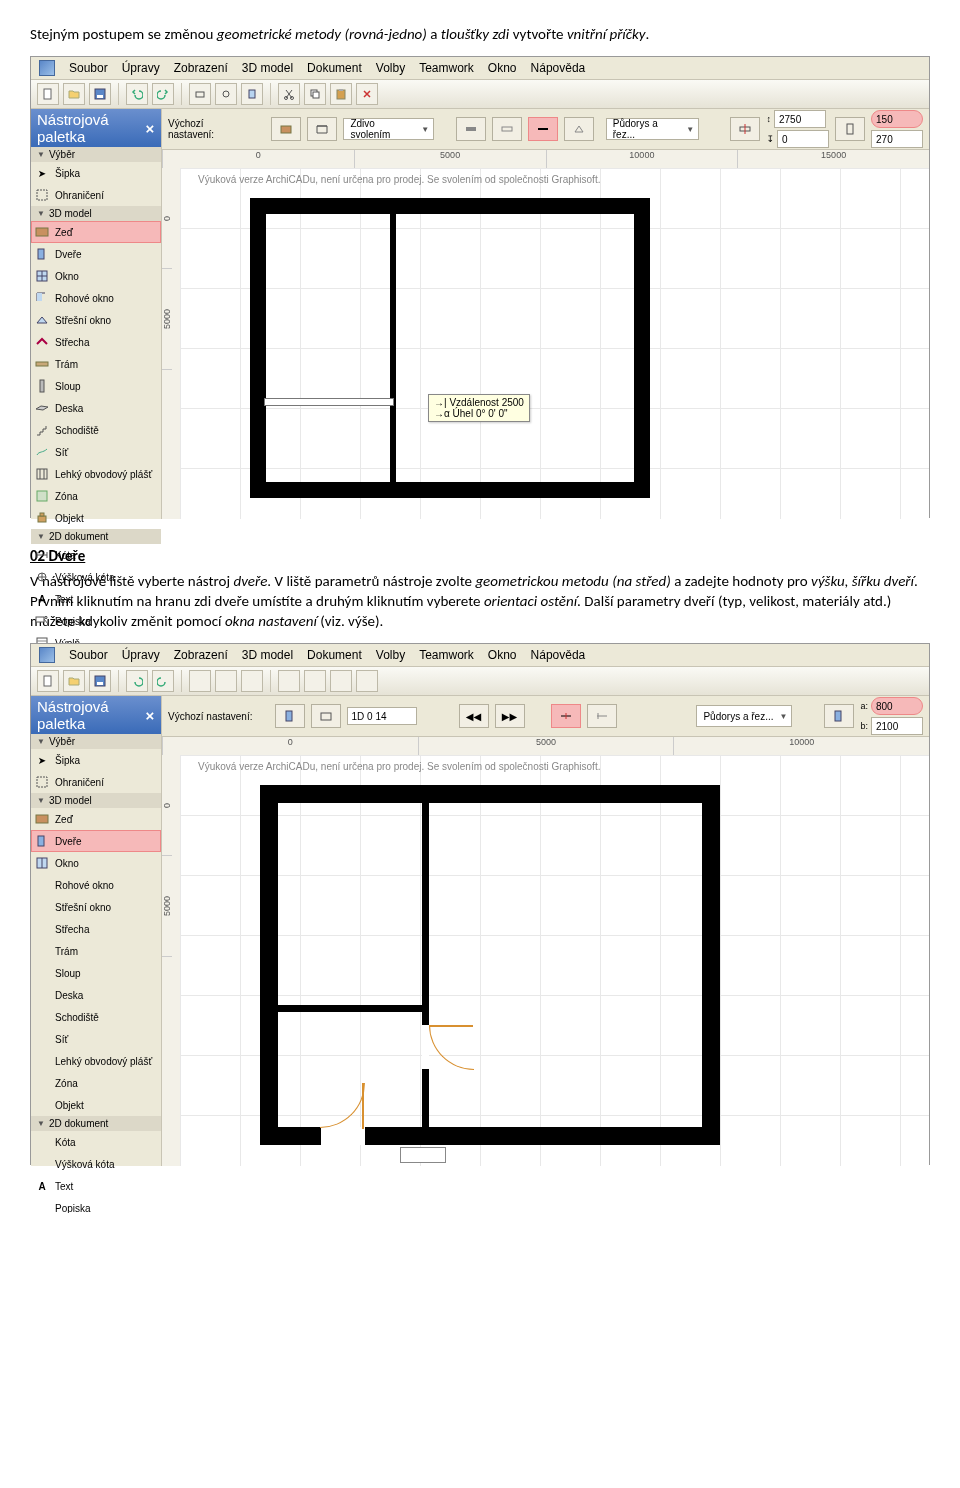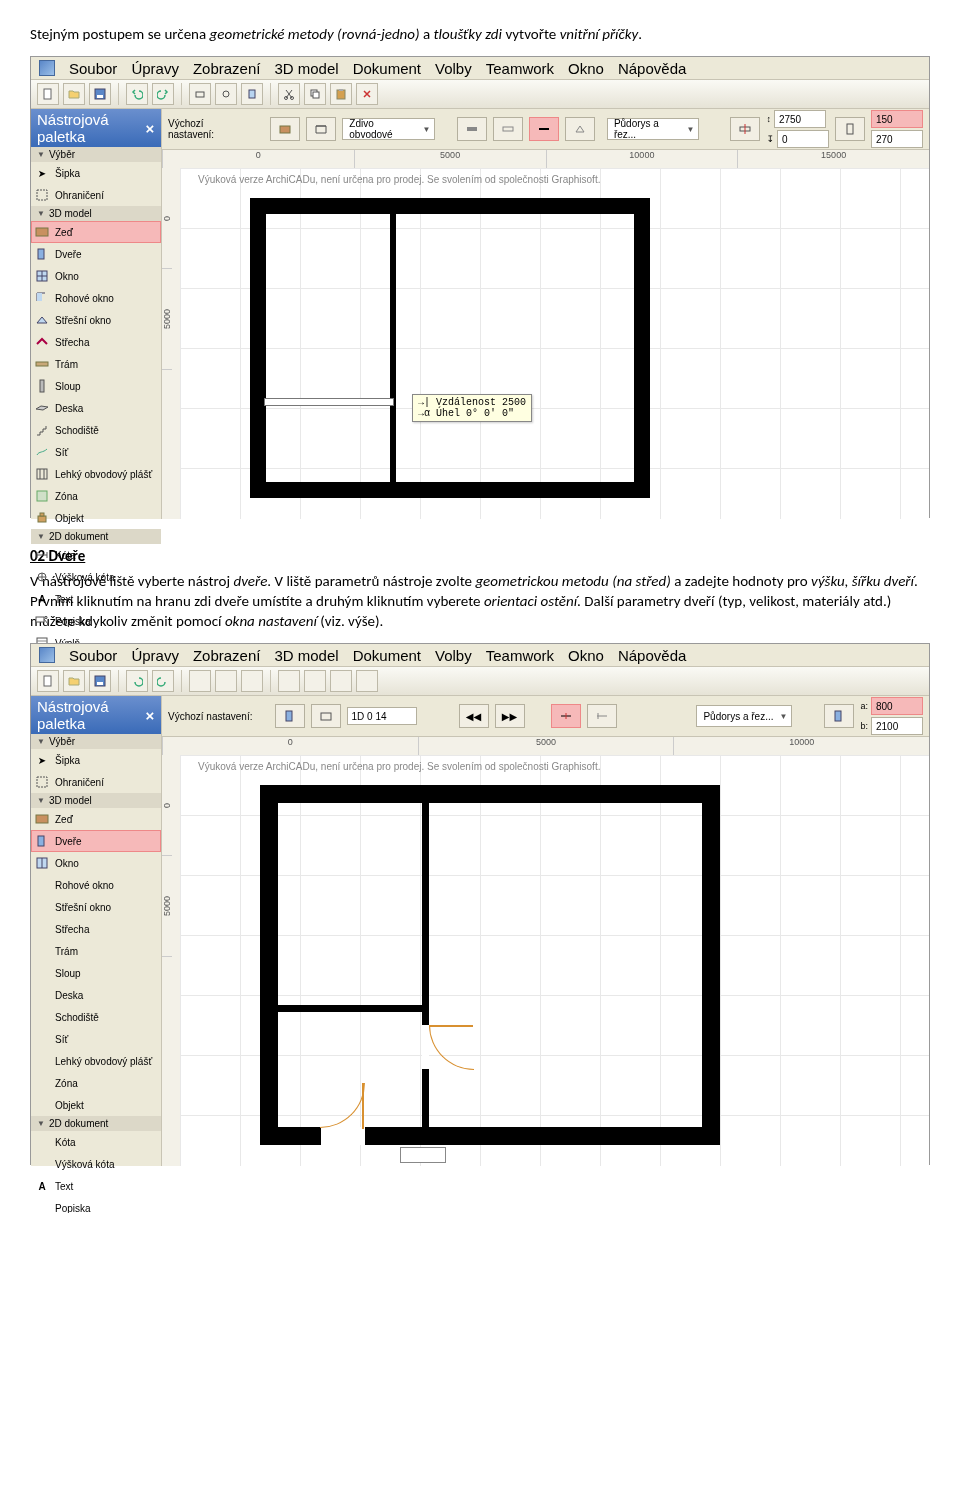--- a/index.html
+++ b/index.html
@@ -31,21 +31,21 @@
     gap: 14px;
     height: 22px;
     padding: 0 8px;
     border-bottom: 1px solid #c8c4b4;
   }
   .menubar .appicon {
     width: 14px; height: 14px;
     background: linear-gradient(135deg,#5a87c8,#9cc0e8);
     border: 1px solid #44689c;
   }
-  .menubar span { font-size: 15px; }
+  .menubar span { font-size: 12px; }
   
   .toolbar {
     height: 28px;
     background: linear-gradient(#fafaf5,#e6e3d6);
     border-bottom: 1px solid #c8c4b4;
     display: flex;
     align-items: center;
     gap: 4px;
     padding: 0 6px;
   }
@@ -132,21 +132,21 @@
   }
   .nfield {
     height: 16px;
     border: 1px solid #b4b09e;
     background: #fff;
     padding: 0 4px;
     display:flex;align-items:center;
     font-size:10px;
     min-width:42px;
   }
-  .nfield.pink { background:#f6b9b9; border-color:#e88; }
+  .nfield.pink { background:#f6b9b9; border-color:#e88;border-radius:9px; }
   .flex-spacer { flex:1; }
   
   .canvaswrap {
     flex: 1;
     background: #fff;
     position: relative;
     overflow: hidden;
   }
   .ruler-h {
     height: 18px;
@@ -199,21 +199,21 @@
     border-top:none; border-right:none;
   }
   .fieldgroup { display:flex;flex-direction:column;gap:2px; }
   .fieldrow { display:flex;align-items:center;gap:3px; }
   .tiny { font-size:9px; }
 </style>
 </head>
 <body>
 
 <p>
-  <span>Stejným postupem se určena </span><span class="italic">geometrické metody (rovná-jedno)</span><span> a </span><span class="italic">tloušťky zdi</span><span> vytvořte </span><span class="italic">vnitřní příčky</span><span>.</span>
+  <span>Stejným postupem se změnou </span><span class="italic">geometrické metody (rovná-jedno)</span><span> a </span><span class="italic">tloušťky zdi</span><span> vytvořte </span><span class="italic">vnitřní příčky</span><span>.</span>
 </p>
 
 <div class="screenshot" style="height:460px;">
 
   <div class="menubar">
     <div class="appicon"></div>
     <span>Soubor</span>
     <span>Úpravy</span>
     <span>Zobrazení</span>
     <span>3D model</span>
@@ -521,21 +521,21 @@
               <rect x="2" y="4" width="10" height="7" fill="#c89060" stroke="#774"></rect>
             </svg>
           </div>
         <div class="obtn">
             <svg width="14" height="14">
               <path d="M2 4h10v7H2z" fill="none" stroke="#555"></path>
               <path d="M2 4h10" stroke="#555"></path>
             </svg>
           </div>
         <div class="dropdown">
-            <span>Zdivo obvodové</span>
+            <span>Zdivo svolením</span>
           </div>
         <div style="width:10px"></div>
         <div class="obtn">
             <svg width="14" height="14">
               <rect x="2" y="5" width="10" height="4" fill="#888"></rect>
             </svg>
           </div>
         <div class="obtn">
             <svg width="14" height="14">
               <rect x="2" y="5" width="10" height="4" fill="none" stroke="#888"></rect>
@@ -602,21 +602,21 @@
 
           <div class="floorplan" style="left:70px;top:30px;width:400px;height:300px;">
             <div class="wall" style="left:0;top:0;width:400px;height:16px;"></div>
             <div class="wall" style="left:0;top:284px;width:400px;height:16px;"></div>
             <div class="wall" style="left:0;top:0;width:16px;height:300px;"></div>
             <div class="wall" style="left:384px;top:0;width:16px;height:300px;"></div>
             <div class="wall" style="left:140px;top:14px;width:6px;height:272px;"></div>
 
             <div style="position:absolute;left:14px;top:200px;width:128px;height:6px;border:1px solid #777;background:#fff;"></div>
           </div>
-          <div class="tooltip" style="left:232px;top:226px;font-family:Liberation Mono, monospace;">
+          <div class="tooltip" style="left:248px;top:226px;">
             <div><span>→| </span><span>Vzdálenost  2500</span></div>
             <div><span>→α </span><span>Úhel        0° 0' 0"</span></div>
           </div>
         </div>
       </div>
     </div>
   </div>
 </div>
 
 <p class="bold">02 Dveře</p>

